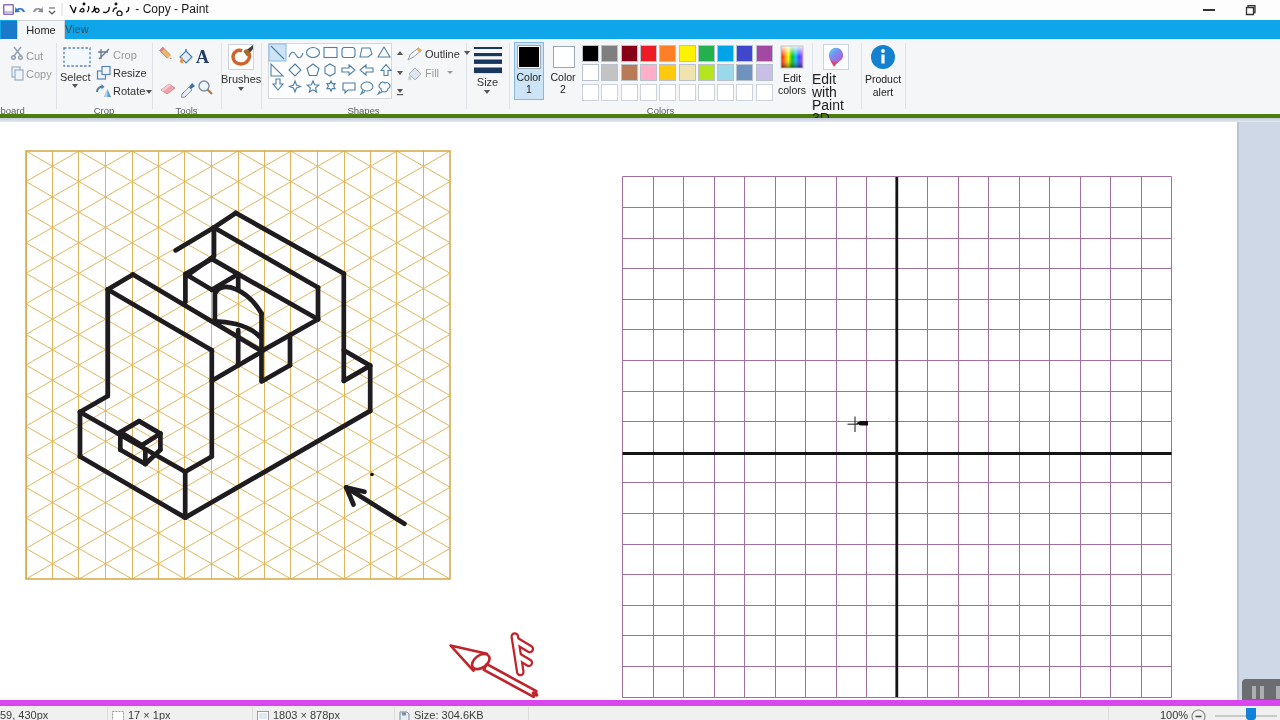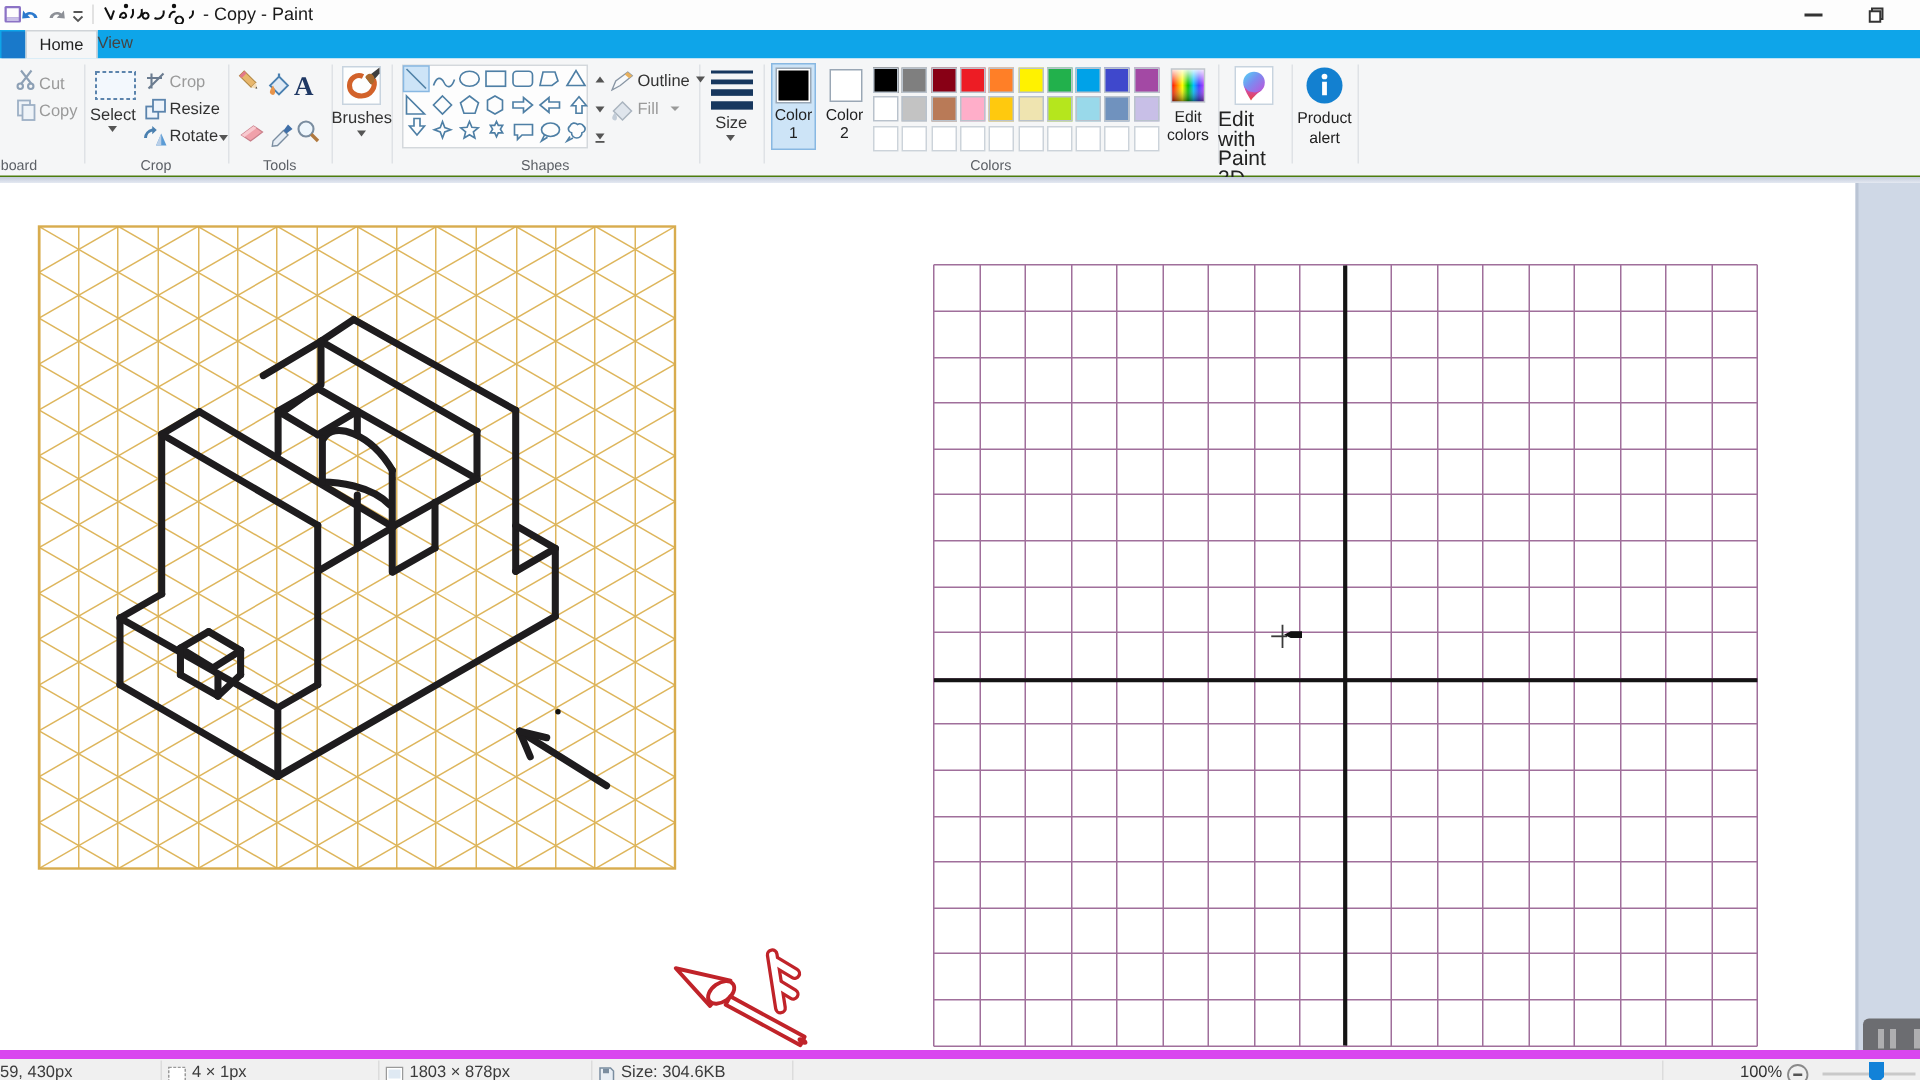--- a/index.html
+++ b/index.html
@@ -3,21 +3,21 @@
 <style>
 * { margin:0; padding:0; box-sizing:border-box; }
 html,body { width:1280px; height:720px; overflow:hidden; font-family:"Liberation Sans",sans-serif; background:#fff; }
 .abs { position:absolute; }
 #titlebar { position:absolute; left:0; top:0; width:100%; height:20px; background:#fdfdfd; }
 #title-text { position:absolute; left:68px; top:2px; font-size:12px; color:#1a1a1a; }
 #tabrow { position:absolute; left:0; top:20px; width:100%; height:19px; background:#0ea5e9; }
 #filetab { position:absolute; left:1px; top:1px; width:16px; height:18px; background:#1979ca; }
 #hometab { position:absolute; left:17px; top:0px; width:48px; height:19px; background:#f5f6f7; border:1px solid #d0d4d8; border-bottom:none; text-align:center; font-size:11px; color:#222; line-height:18px; }
 #viewtab { position:absolute; left:65px; top:0px; width:44px; height:19px; font-size:11px; color:#444; line-height:18px; }
-#ribbon { position:absolute; left:0; top:39px; width:100%; height:79px; background:#f5f6f7; border-bottom:1px solid #4d7c0f; }
+#ribbon { position:absolute; left:0; top:39px; width:100%; height:79px; background:#f5f6f7; border-bottom:4px solid #4d7c0f; }
 .sep { position:absolute; top:4px; width:1px; height:66px; background:#dfe2e6; }
 .glabel { position:absolute; top:66px; width:100%; text-align:center; font-size:9.5px; color:#5c6066; }
 .group { position:absolute; top:0; height:79px; }
 .btn-label { font-size:11px; color:#333; }
 #canvas { position:absolute; left:0; top:122px; width:1237px; height:582px; background:#ffffff; }
 #scrollstrip { position:absolute; left:1237px; top:122px; width:43px; height:578px; background:#cfd8e6; border-left:2px solid #bac4d4; }
 #statusbar { position:absolute; left:0; top:700px; width:100%; height:20px; background:#f0f0f0; border-top:6px solid #d946ef; font-size:11px; color:#3b3b3b; }
 .sbsep { position:absolute; top:1px; width:1px; height:19px; background:#dcdcdc; }
 .sbtext { position:absolute; top:3px; }
 </style></head>
@@ -484,21 +484,21 @@
 <div class="abs" style="left:1242px;top:679px;width:38px;height:26px;background:rgba(100,100,103,0.92);border-radius:4px 0 0 4px"></div>
 <div class="abs" style="left:1252px;top:686px;width:4px;height:13px;background:#aeaeb0"></div>
 <div class="abs" style="left:1260px;top:686px;width:4px;height:13px;background:#aeaeb0"></div>
 <div class="abs" style="left:1276px;top:686px;width:4px;height:13px;background:#aeaeb0"></div>
 <div id="statusbar">
   <div class="sbtext" style="left:0px">59, 430px</div>
   <div class="sbsep" style="left:107px"></div>
   <svg class="abs" style="left:112px;top:5px" width="12" height="10" viewBox="0 0 12 10">
       <rect x="0.5" y="0.5" width="11" height="9" fill="#fff" stroke="#9a9a9a" stroke-dasharray="2,1"></rect>
     </svg>
-  <div class="sbtext" style="left:128px">4 × 1px</div>
+  <div class="sbtext" style="left:128px">17 × 1px</div>
   <div class="sbsep" style="left:252px"></div>
   <svg class="abs" style="left:257px;top:5px" width="12" height="10" viewBox="0 0 12 10">
       <rect x="0.5" y="0.5" width="11" height="9" fill="#fff" stroke="#9a9a9a"></rect>
       <rect x="2" y="2" width="8" height="6" fill="#dfe9f3"></rect>
     </svg>
   <div class="sbtext" style="left:273px">1803 × 878px</div>
   <div class="sbsep" style="left:394px"></div>
   <svg class="abs" style="left:399px;top:5px" width="11" height="11" viewBox="0 0 11 11">
       <path d="M1,1 h7 l2,2 v7 h-9 z" fill="#e8eef5" stroke="#7a8da0"></path>
       <rect x="3" y="1.5" width="4" height="3" fill="#7a8da0"></rect>

